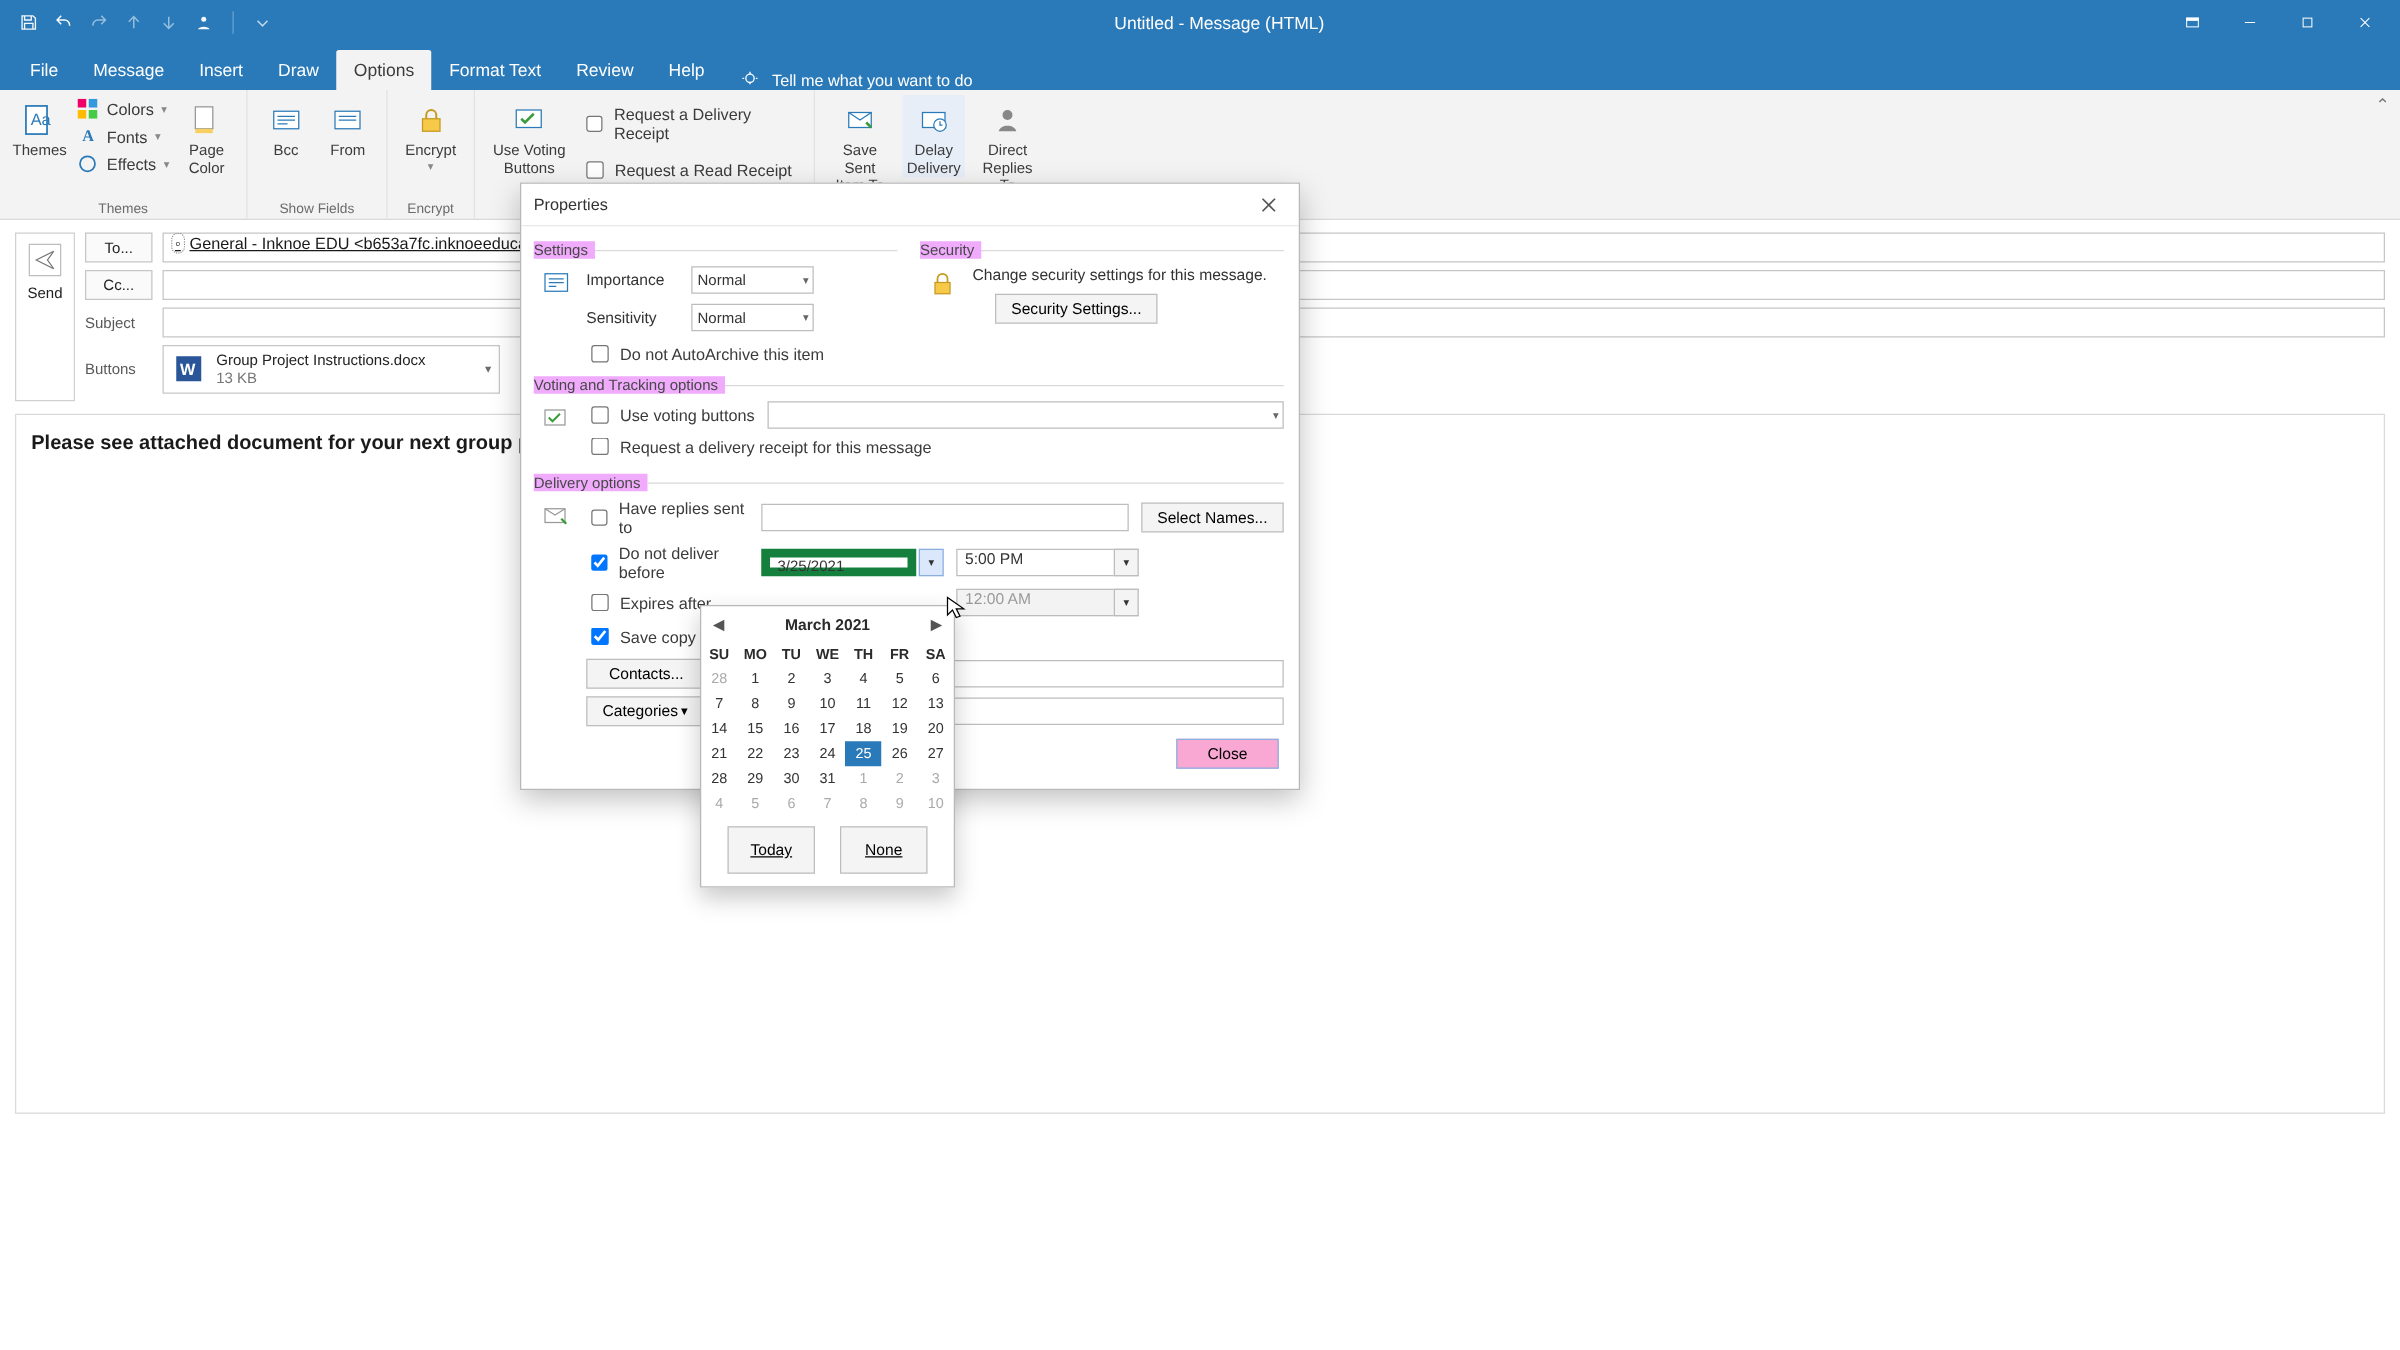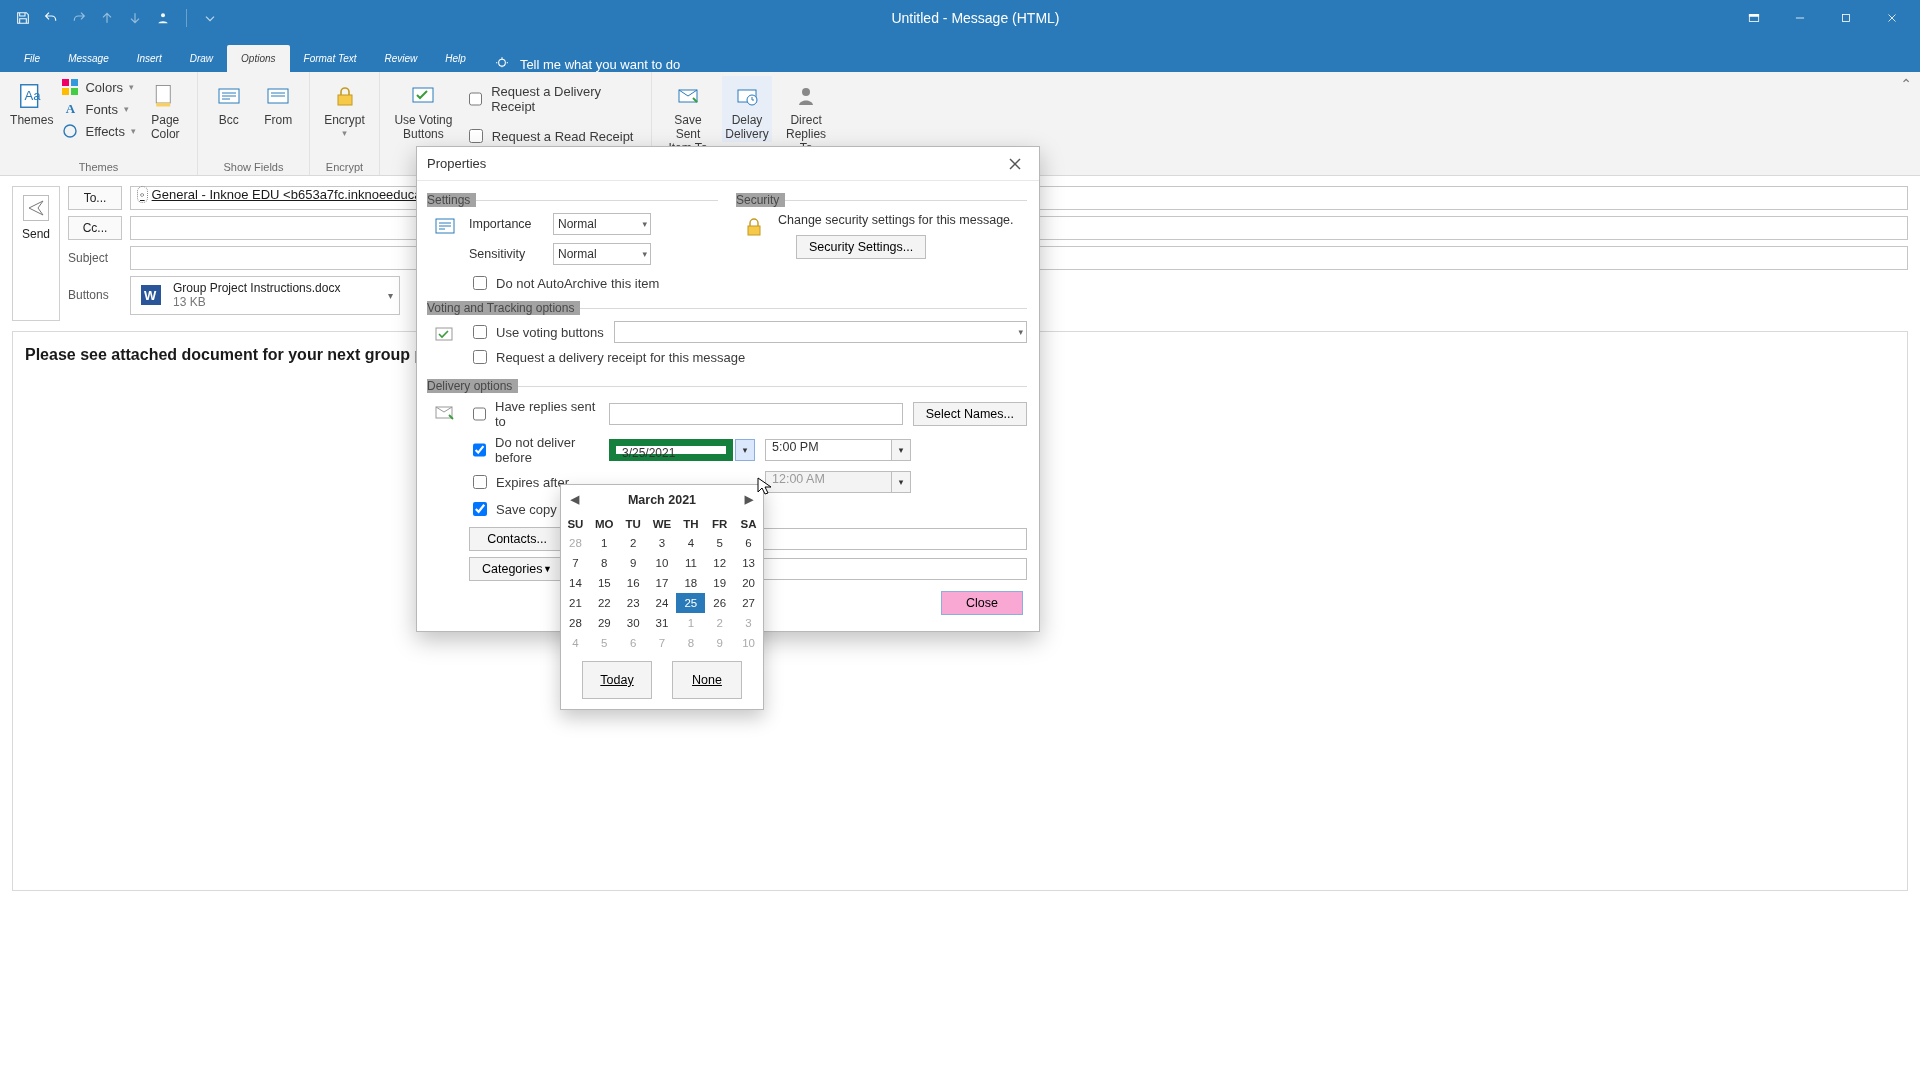--- a/index.html
+++ b/index.html
@@ -11,21 +11,21 @@
   .tb-icon { width: 18px; height: 18px; display: inline-flex; align-items: center; justify-content: center; opacity: .95; cursor: default; }
   .tb-icon svg { width: 16px; height: 16px; fill: #fff; }
   .tb-sep { width:1px; height:18px; background:rgba(255,255,255,.3); margin:0 4px; }
   .tb-title { flex: 1; text-align: center; font-size: 14px; }
   .tb-right { display: flex; align-items: center; gap: 2px; padding-right: 6px; }
   .winbtn { width: 44px; height: 32px; display:flex; align-items:center; justify-content:center; }
   .winbtn svg { width:14px; height:14px; stroke:#fff; fill:none; stroke-width:1.4; }
 
   
   .ribbon-tabs { height: 36px; background: #2a7ab9; display:flex; align-items:flex-end; padding-left:10px; color:#fff; }
-  .rtab { padding: 8px 14px; font-size:10px; cursor:default;font-style:italic; }
+  .rtab { padding: 8px 14px; font-size:14px; cursor:default; }
   .rtab.active { background:#f3f3f3; color:#3b3b3b; border-radius:2px 2px 0 0; }
   .tellme { display:flex; align-items:center; padding-left:14px; gap:10px; }
   .tellme svg { width:16px; height:16px; stroke:#fff; fill:none; stroke-width:1.6; }
 
   
   .ribbon { height: 104px; background:#f3f3f3; border-bottom:1px solid #d9d9d9; display:flex; position:relative; }
   .rgroup { border-right:1px solid #e2e2e2; padding:4px 10px 2px; display:flex; flex-direction:column; justify-content:space-between; }
   .rgroup-label { text-align:center; font-size:11px; color:#6b6b6b; padding-top:2px; }
   .rg-row { display:flex; align-items:flex-start; gap:8px; }
   .bigbtn { display:flex; flex-direction:column; align-items:center; width:54px; padding-top:4px; font-size:12px; color:#3b3b3b; }
@@ -53,21 +53,21 @@
   .attach-chip .dd { position:absolute; right:6px; top:50%; transform:translateY(-50%); font-size:10px; color:#6b6b6b; }
 
   .bodyarea { margin:6px 12px 12px; border:1px solid #d9d9d9; height:560px; padding:14px 12px; font-size:16px; color:#1a1a1a; background:#fff; }
 
   
   .dialog { position:absolute; left:416px; top:146px; width:624px; background:#fff; border:1px solid #b8b8b8; box-shadow:0 8px 22px rgba(0,0,0,.25); }
   .dlg-title { height:34px; display:flex; align-items:center; padding:0 10px; font-size:13px; color:#333; border-bottom:1px solid #e8e8e8; }
   .dlg-title .x { margin-left:auto; width:28px; height:28px; display:flex; align-items:center; justify-content:center; }
   .dlg-body { padding:4px 12px 12px; font-size:12.5px; color:#333; }
   fieldset.sec { border:none; border-top:1px solid #d9d9d9; margin:8px 0 0; padding:6px 0 0; position:relative; }
-  fieldset.sec legend { font-size:12px; color:#484848; padding:0 6px 0 0; background:#a3a3a3; margin-left:-2px; }
+  fieldset.sec legend { font-size:12px; color:#484848; padding:0 6px 0 0; background:#f0abfc; margin-left:-2px; }
   .two-col { display:flex; gap:20px; }
   .col { flex:1; }
   .kv { display:flex; align-items:center; gap:10px; margin-bottom:8px; }
   .kv label { width:74px; font-size:12.5px; }
   .select { display:flex; align-items:center; border:1px solid #bdbdbd; height:22px; width:98px; padding:0 4px; font-size:12px; background:#fff; position:relative; }
   .select .arr, .dd-arr { position:absolute; right:3px; top:50%; transform:translateY(-50%); font-size:9px; color:#666; }
   .plain-input { border:1px solid #bdbdbd; height:22px; background:#fff; }
   .btn { border:1px solid #bdbdbd; background:#f4f4f4; height:24px; padding:0 12px; font-size:12.5px; display:inline-flex; align-items:center; }
   .btn.primary { background:#f9a8d4; border-color:#8aaee0;text-align:right; }
   .iconcell { width:32px; display:flex; align-items:flex-start; justify-content:center; padding-top:2px; }

